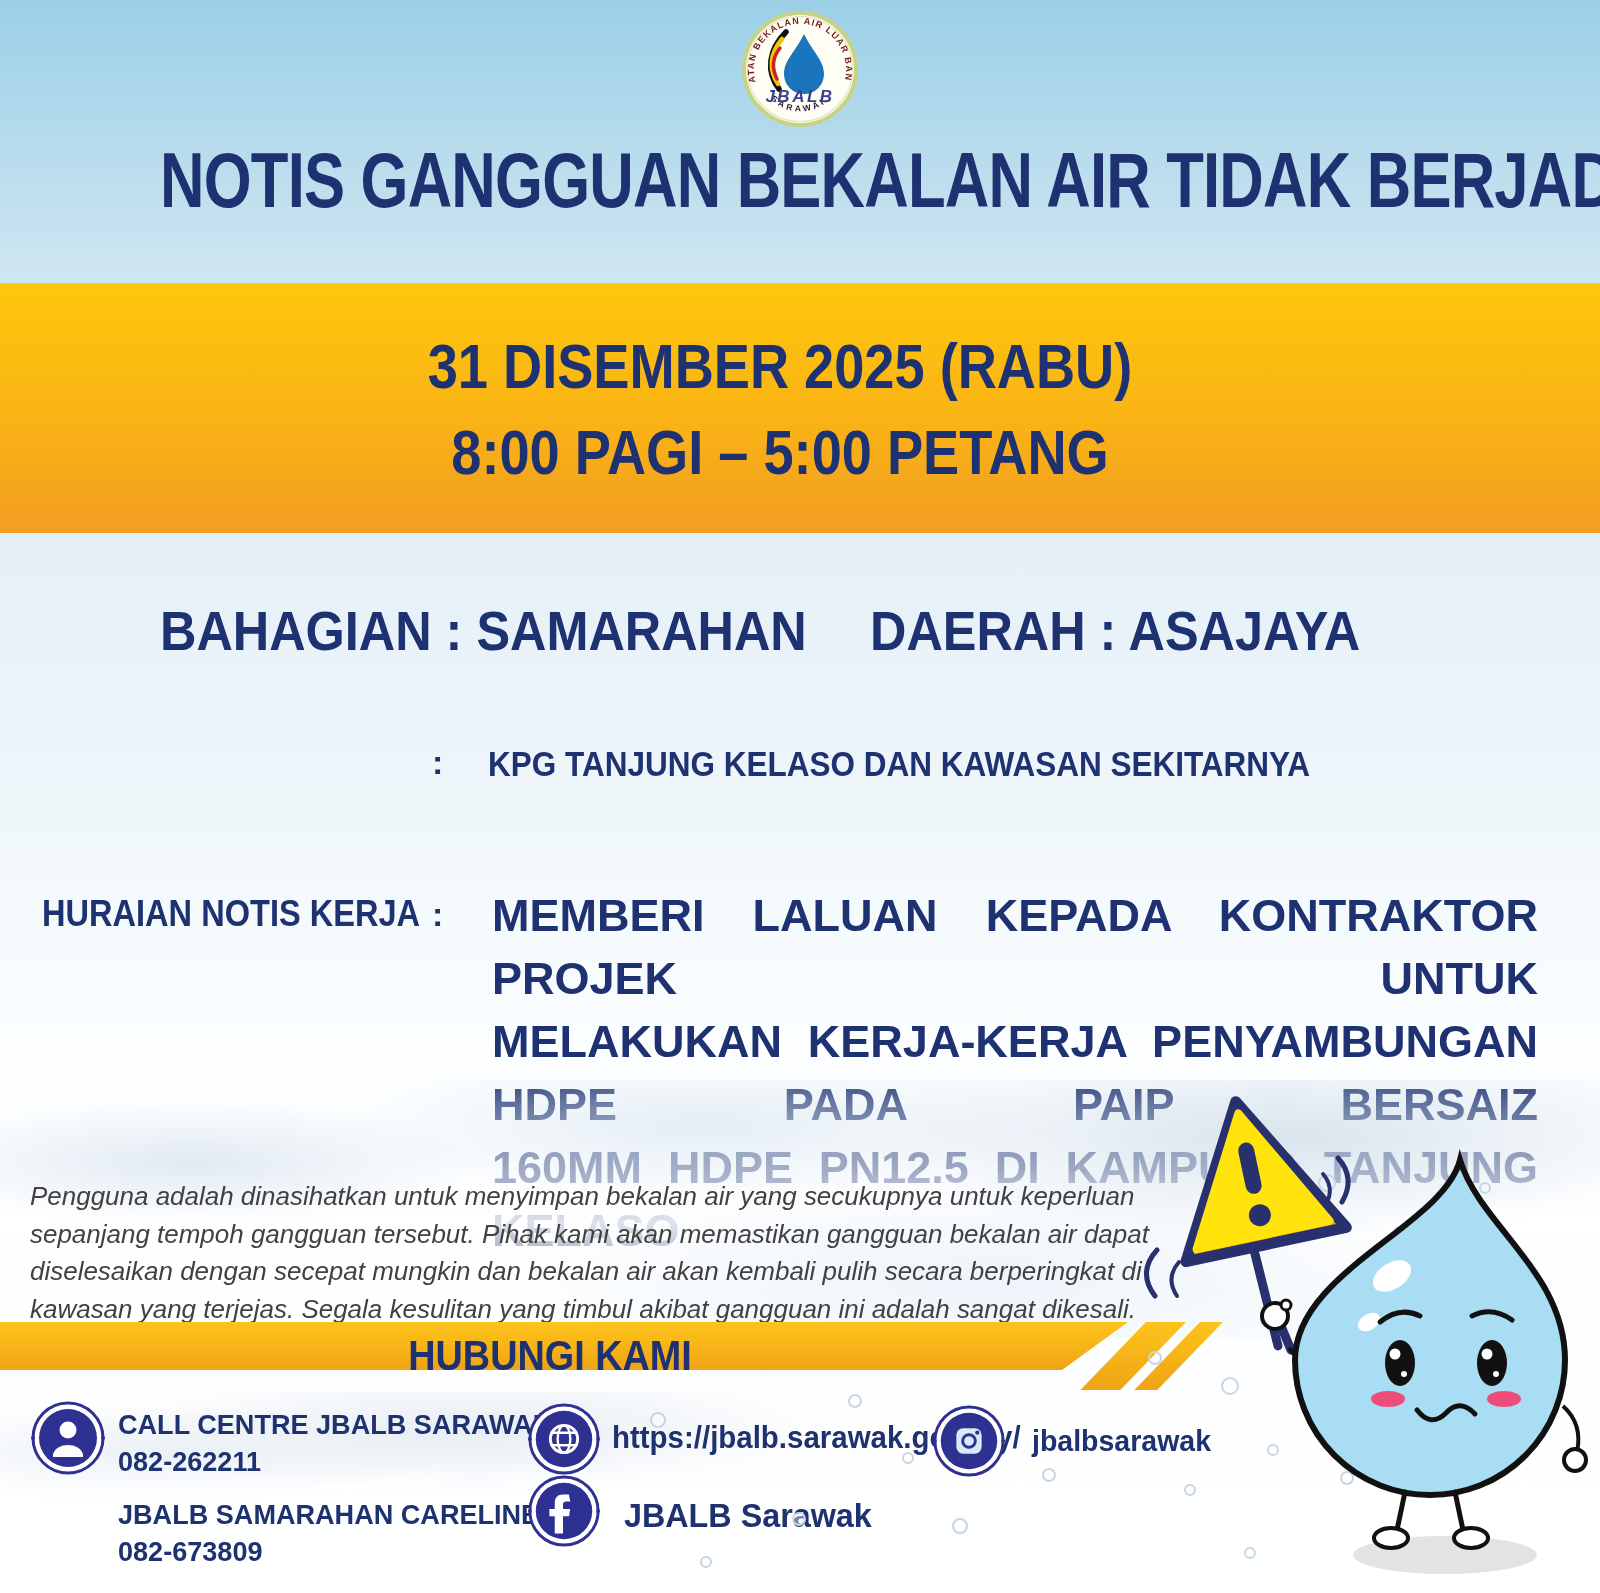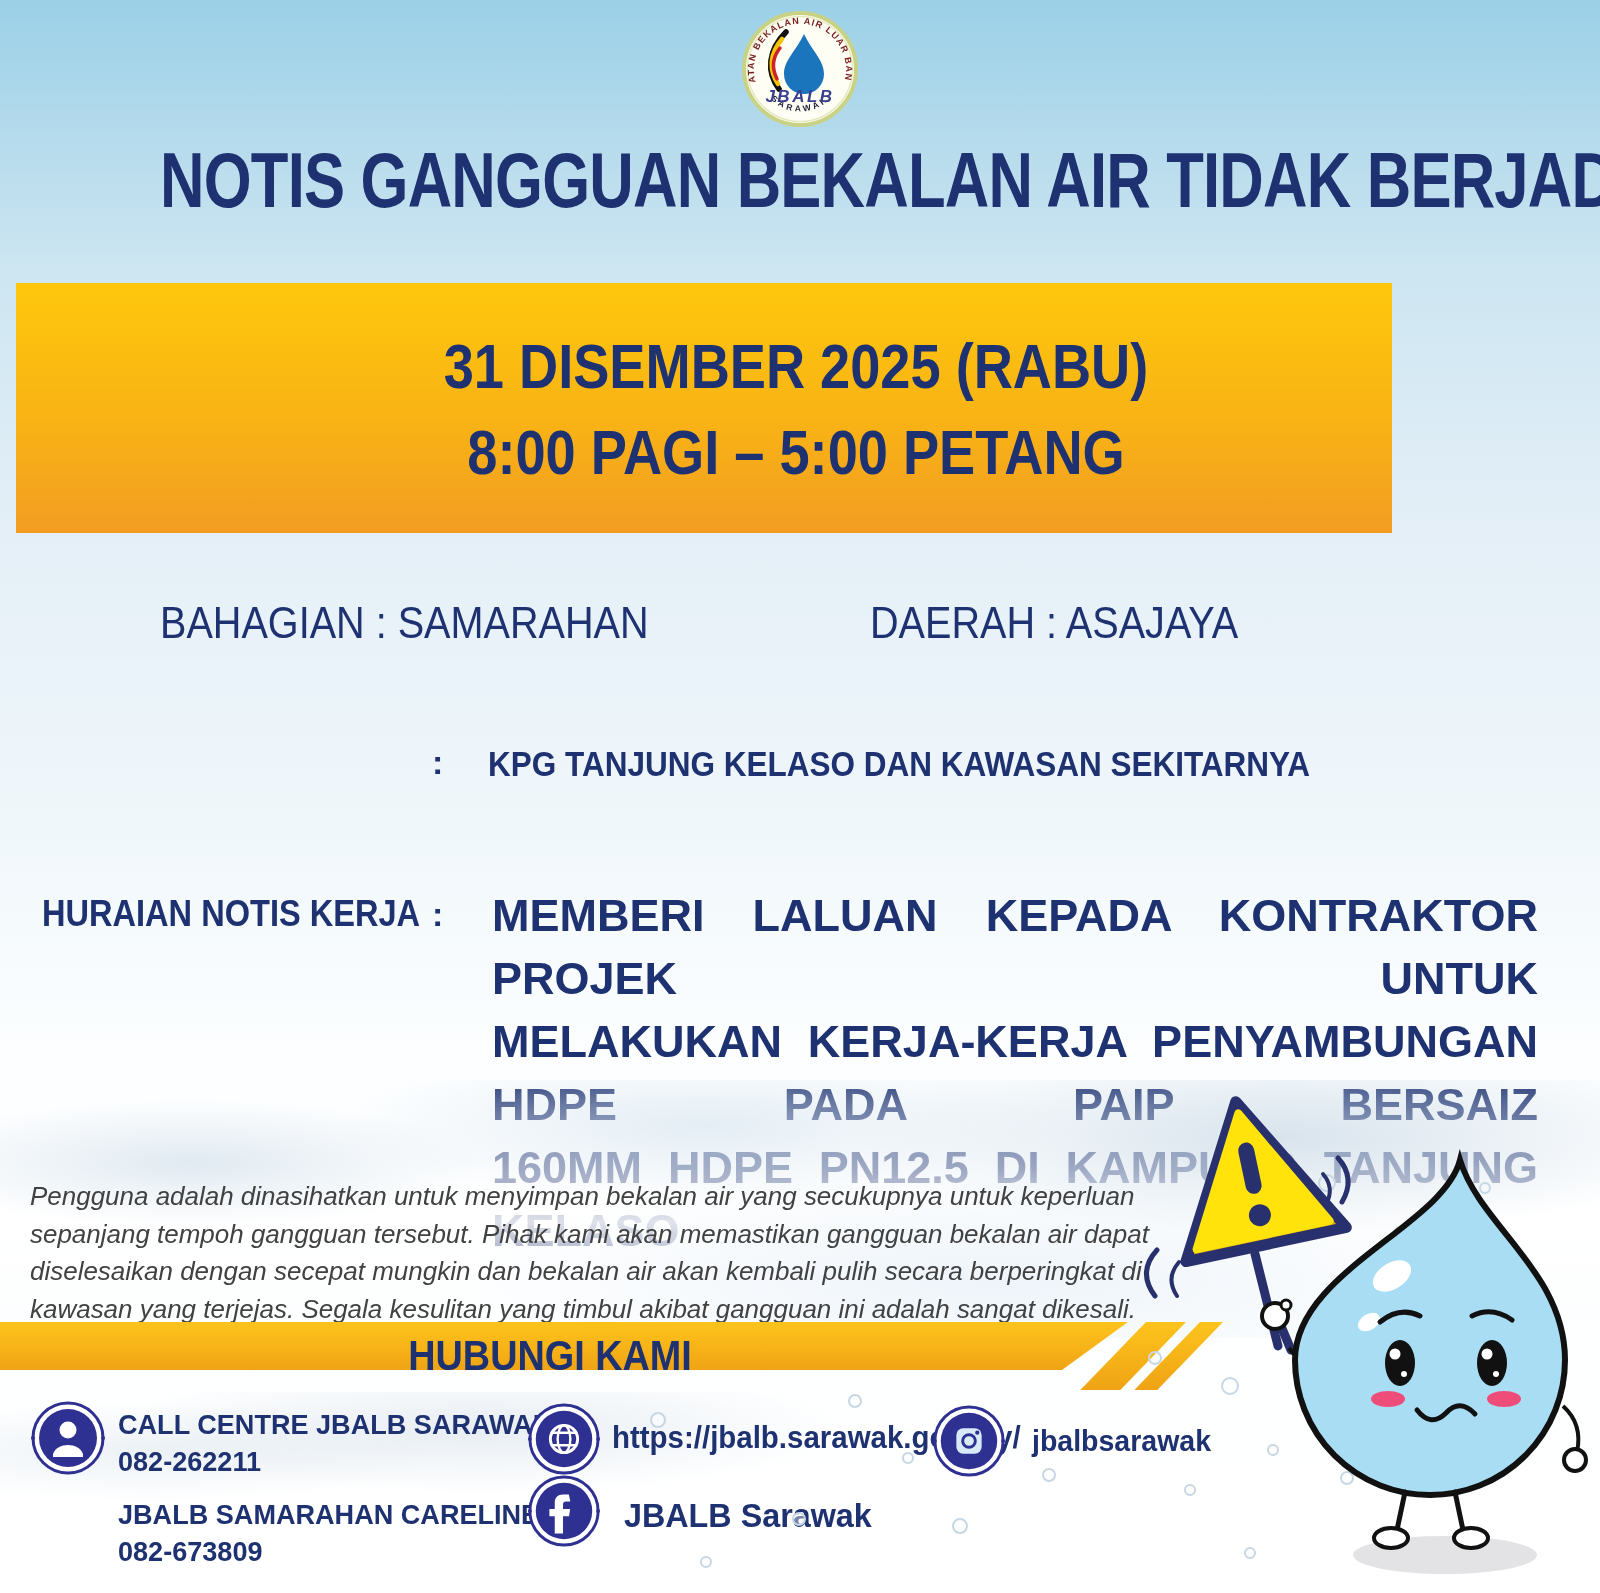--- a/index.html
+++ b/index.html
@@ -8,27 +8,27 @@
     font-family:"Liberation Sans",sans-serif;
     background:linear-gradient(180deg,#9bd0e7 0%,#bfdfee 12%,#cde6f2 17%,#e4eff7 33%,#f0f7fb 52%,#fcfeff 66%,#ffffff 100%);
   }
   .abs{position:absolute;}
   .navy{color:#1e3170;}
   .cxl{display:inline-block;transform-origin:left center;}
   
   .title{left:0;top:136px;width:1600px;text-align:center;font-weight:bold;font-size:77px;
          letter-spacing:-1px;transform:scaleX(.80);white-space:nowrap;}
   
-  .banner{left:16px;top:283px;width:1376px;height:250px;
+  .banner{left:0;top:283px;width:1600px;height:250px;
           background:linear-gradient(180deg,#fec70c 0%,#f9b315 55%,#f29d22 100%);}
   .banner-text{position:absolute;left:0;top:40px;width:1560px;text-align:center;
                font-weight:bold;font-size:63px;line-height:86px;color:#1e3170;
                transform:scaleX(.86);white-space:nowrap;}
   
-  .loc{top:598px;font-size:44px;font-weight:normal;white-space:nowrap;}
+  .loc{top:598px;font-size:56px;font-weight:bold;white-space:nowrap;}
   .loc .cxl{transform:scaleX(.9);}
   
   .row-label{left:42px;font-size:37px;font-weight:bold;white-space:nowrap;}
   .row-label .cxl{transform:scaleX(.88);}
   .row-colon{left:432px;font-size:34px;font-weight:bold;}
   .kaw-value{left:488px;top:744px;font-size:35px;font-weight:bold;white-space:nowrap;}
   .kaw-value .cxl{transform:scaleX(.9);}
   .work-value{left:492px;top:884px;width:1046px;font-size:45px;font-weight:bold;
               line-height:63px;color:#1e3170;}
   .work-line{text-align:justify;text-align-last:justify;}

